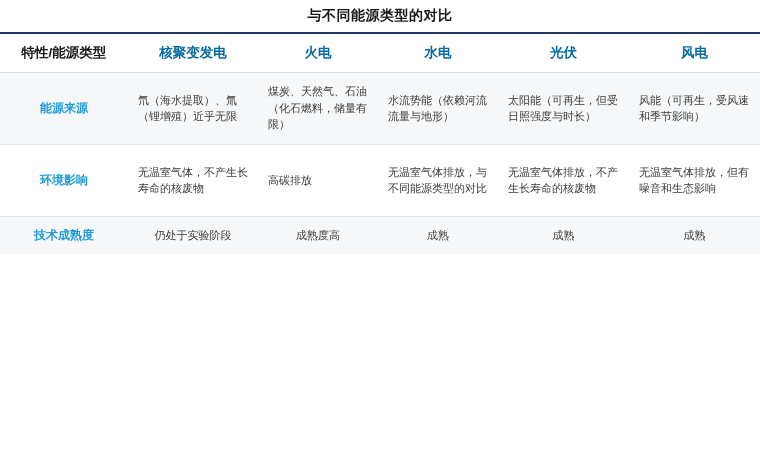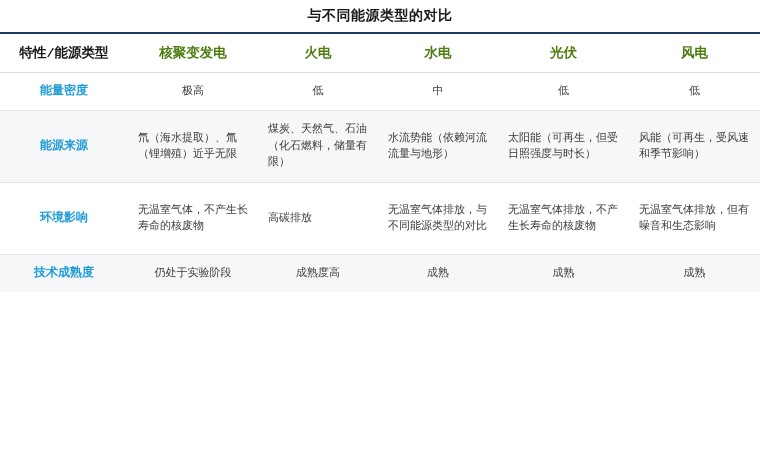--- a/index.html
+++ b/index.html
@@ -32,34 +32,33 @@
   .title-text {
     font-size: 14px;
     font-weight: bold;
     color: #1a1a1a;
     letter-spacing: 0.5px;
   }
   table.cmp {
     width: 760px;
     border-collapse: collapse;
     table-layout: fixed;
-    font-family: Liberation Mono, monospace;
   }
   table.cmp col.c0 { width: 128px; }
   table.cmp col.c1 { width: 130px; }
   table.cmp col.c2 { width: 120px; }
   table.cmp col.c3 { width: 120px; }
   table.cmp col.c4 { width: 131px; }
   table.cmp col.c5 { width: 131px; }
 
   thead th {
     height: 38px;
     font-size: 13.5px;
     font-weight: bold;
-    color: #4d7c0f;
+    color: #0369a1;
     text-align: center;
     vertical-align: middle;
     border-bottom: 1px solid #d8dde2;
     padding: 0 6px;
     box-sizing: border-box;
   }
   thead th.first {
     color: #1a1a1a;
   }
   tbody td {
@@ -113,28 +112,20 @@
         <th class="first">特性/能源类型</th>
         <th>核聚变发电</th>
         <th>火电</th>
         <th>水电</th>
         <th>光伏</th>
         <th>风电</th>
       </tr>
     </thead>
     <tbody>
 
-      <tr class="row-h-short">
-        <td class="rowhead">能量密度</td>
-        <td class="center">极高</td>
-        <td class="center">低</td>
-        <td class="center">中</td>
-        <td class="center">低</td>
-        <td class="center">低</td>
-      </tr>
 
       <tr class="alt row-h-tall">
         <td class="rowhead">能源来源</td>
         <td class="left">氘（海水提取）、氚（锂增殖）近乎无限</td>
         <td class="left">煤炭、天然气、石油（化石燃料，储量有限）</td>
         <td class="left">水流势能（依赖河流流量与地形）</td>
         <td class="left">太阳能（可再生，但受日照强度与时长）</td>
         <td class="left">风能（可再生，受风速和季节影响）</td>
       </tr>
 

